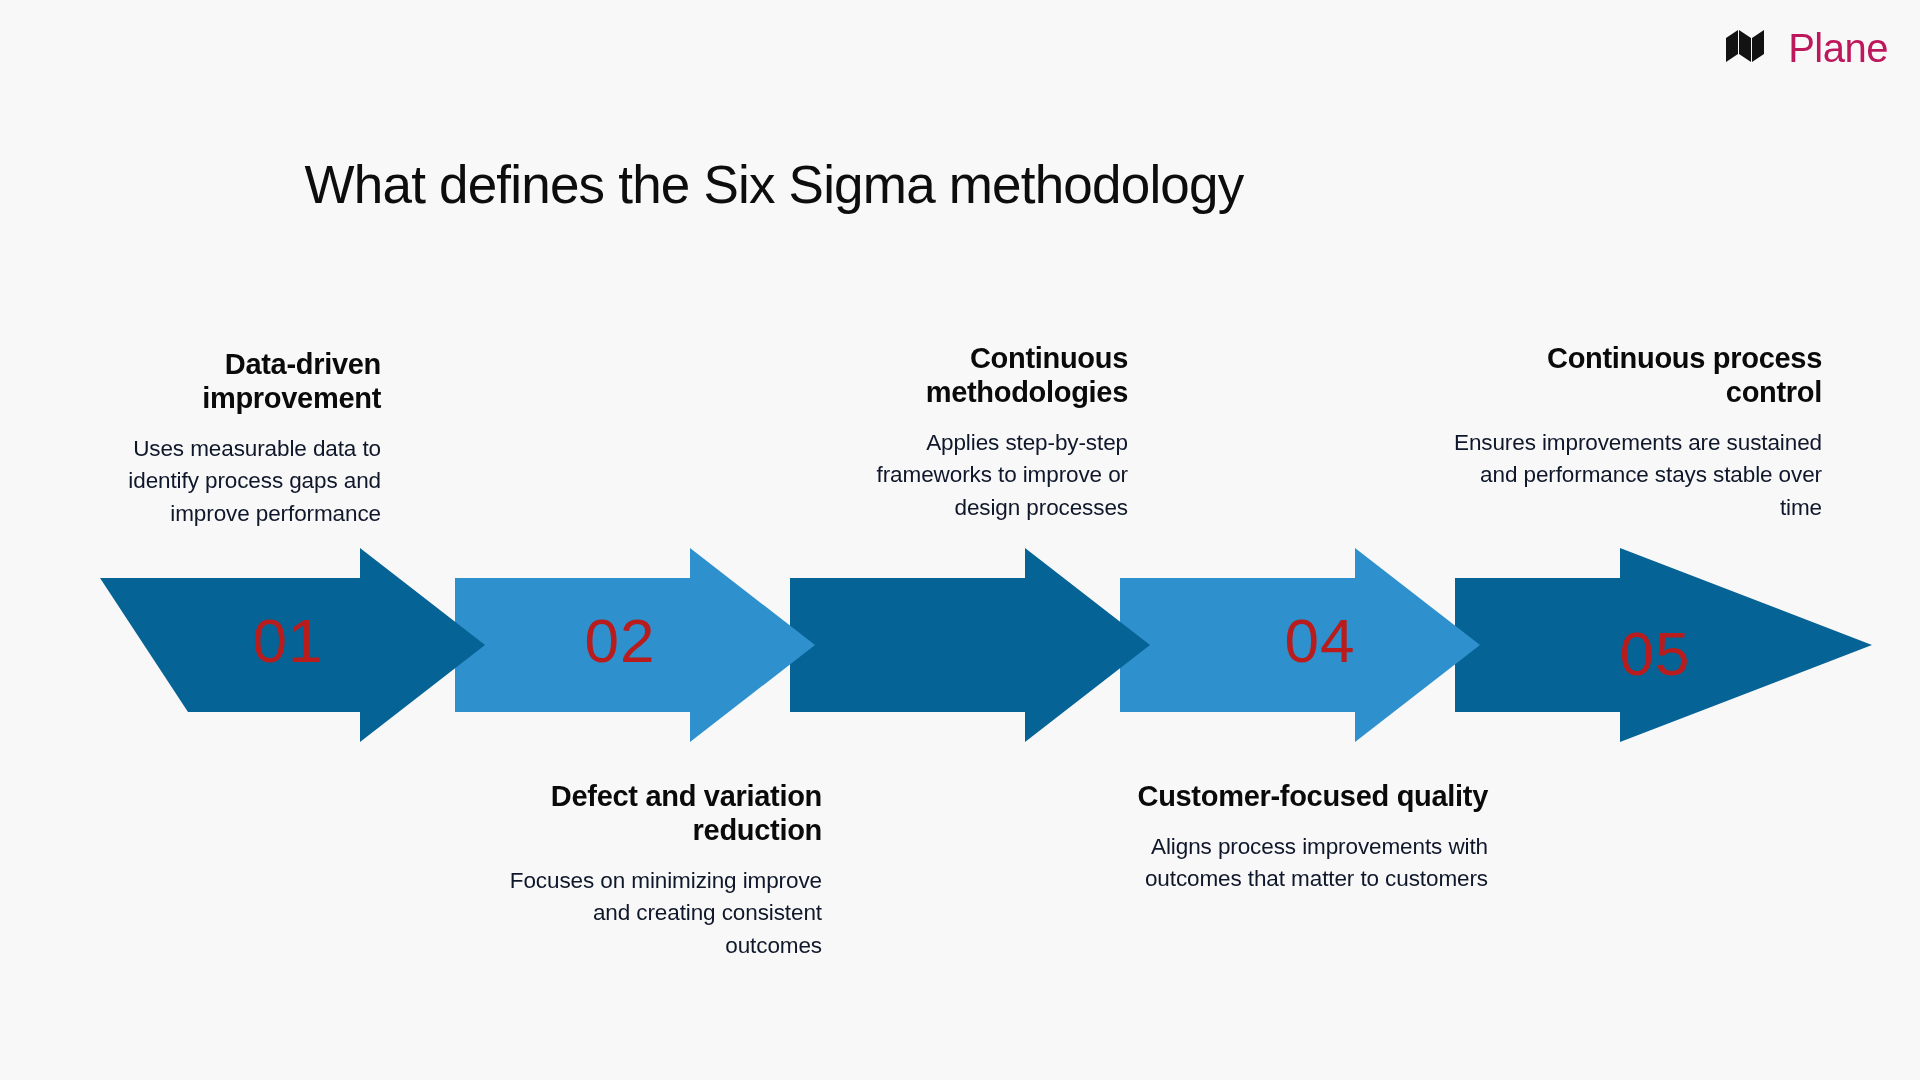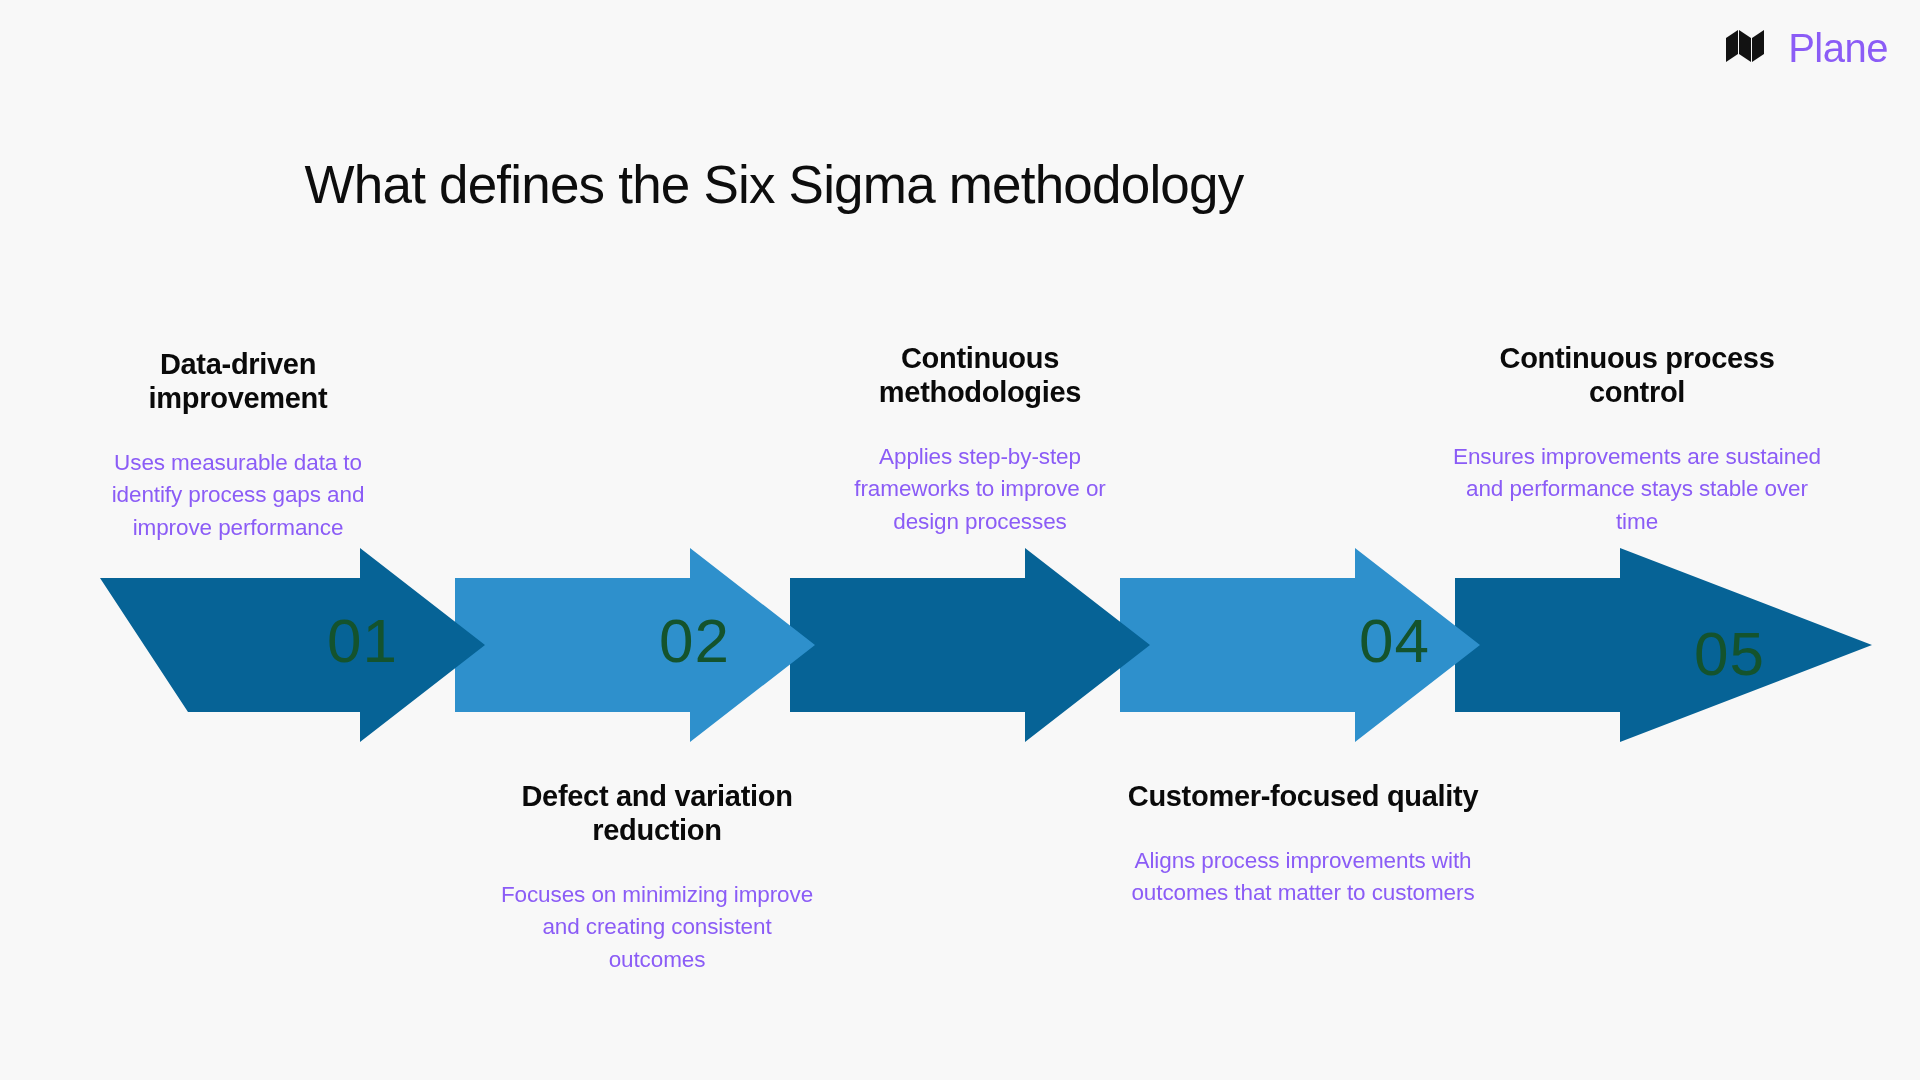--- a/index.html
+++ b/index.html
@@ -22,21 +22,21 @@
     display: flex;
     align-items: center;
     gap: 12px;
     height: 52px;
   }
   #brand-logo .logo-mark { display: block; }
   #brand-logo .logo-word {
     font-size: 40px;
     font-weight: 400;
     letter-spacing: -0.5px;
-    color: #8b5cf6;
+    color: #be185d;
     line-height: 1;
     font-family: "Liberation Sans", sans-serif;
   }
 
   
   #page-title {
     position: absolute;
     top: 155px;
     left: 0;
     width: 1548px;
@@ -63,45 +63,45 @@
     width: 1920px;
     height: 1080px;
     pointer-events: none;
   }
 
   
   .step-number {
     position: absolute;
     top: 610px;
     width: 220px;
-    text-align: right;
+    text-align: center;
     font-size: 62px;
     font-weight: 300;
-    color: #14532d;
+    color: #b91c1c;
     letter-spacing: 1px;
     line-height: 1;
   }
 
   
   .step-callout {
     position: absolute;
-    text-align: center;
+    text-align: right;
   }
   .step-callout .callout-title {
     font-size: 29px;
     font-weight: 700;
     color: #0a0a0a;
     line-height: 1.17;
     letter-spacing: -0.3px;
   }
   .step-callout .callout-desc {
-    margin-top: 31px;
+    margin-top: 17px;
     font-size: 22.5px;
     font-weight: 400;
-    color: #8b5cf6;
+    color: #0f172a;
     line-height: 1.44;
     letter-spacing: -0.1px;
   }
 
   
   .callout-above { bottom: auto; }
   
   .callout-below { top: auto; }
 </style>
 </head>

